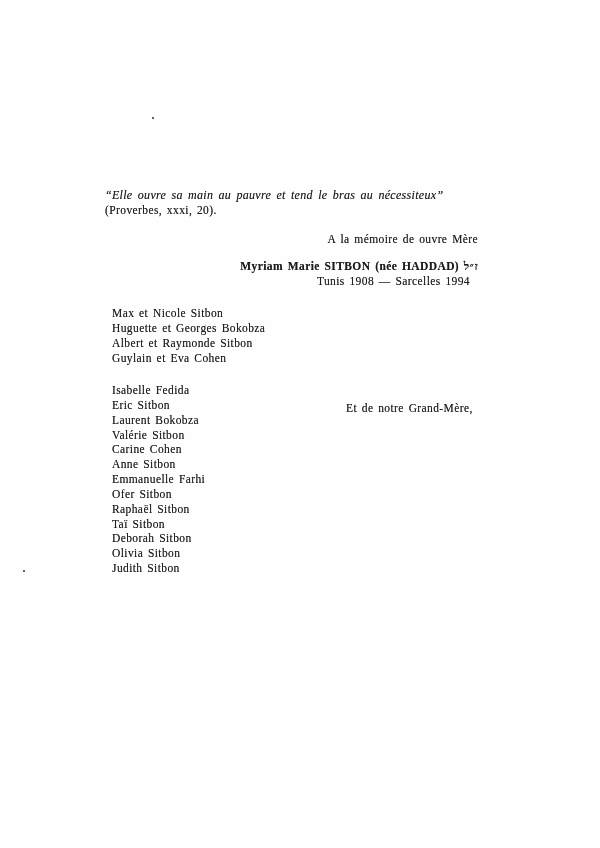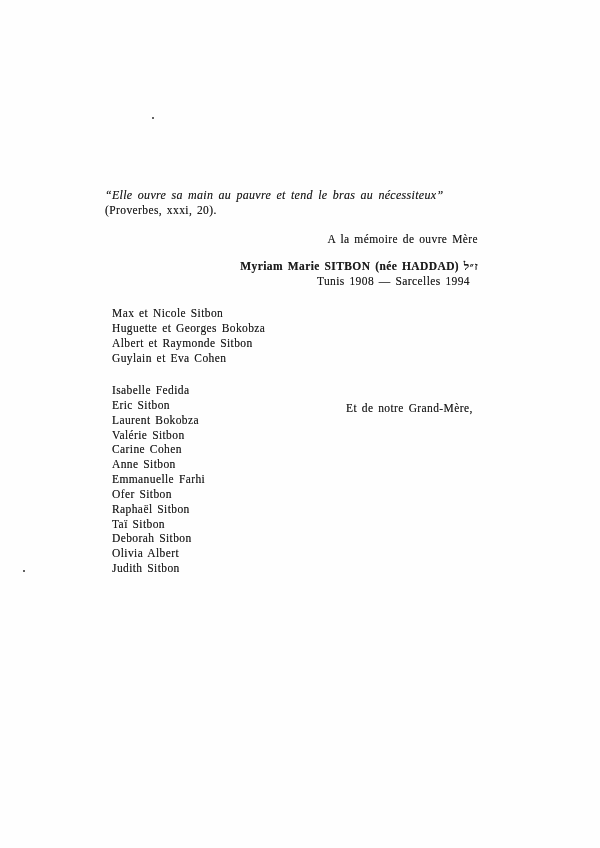--- a/index.html
+++ b/index.html
@@ -87,17 +87,17 @@
     <div>Eric Sitbon</div>
     <div>Laurent Bokobza</div>
     <div>Valérie Sitbon</div>
     <div>Carine Cohen</div>
     <div>Anne Sitbon</div>
     <div>Emmanuelle Farhi</div>
     <div>Ofer Sitbon</div>
     <div>Raphaël Sitbon</div>
     <div>Taï Sitbon</div>
     <div>Deborah Sitbon</div>
-    <div>Olivia Albert</div>
+    <div>Olivia Sitbon</div>
     <div>Judith Sitbon</div>
   </div>
 
 </div>
 
 </body></html>

